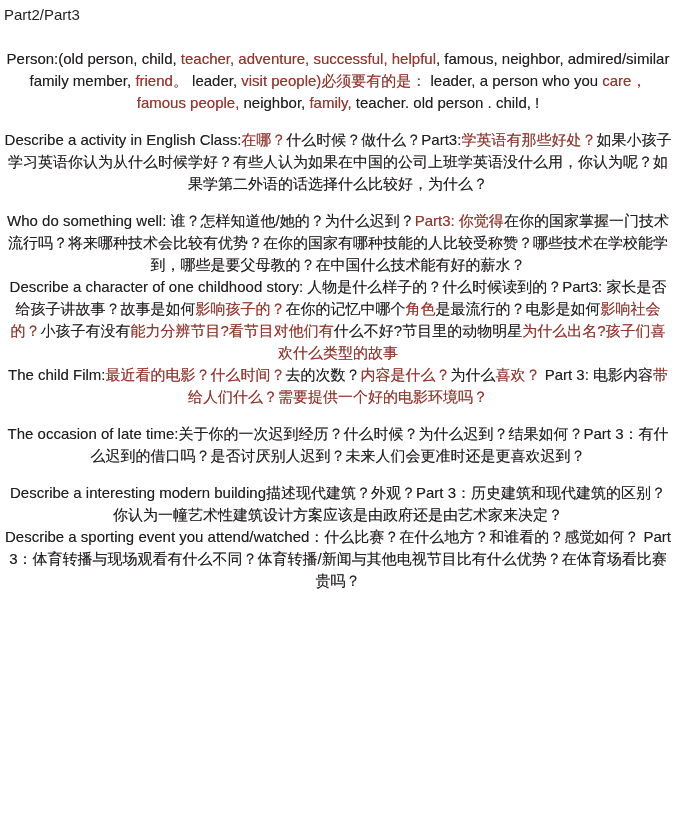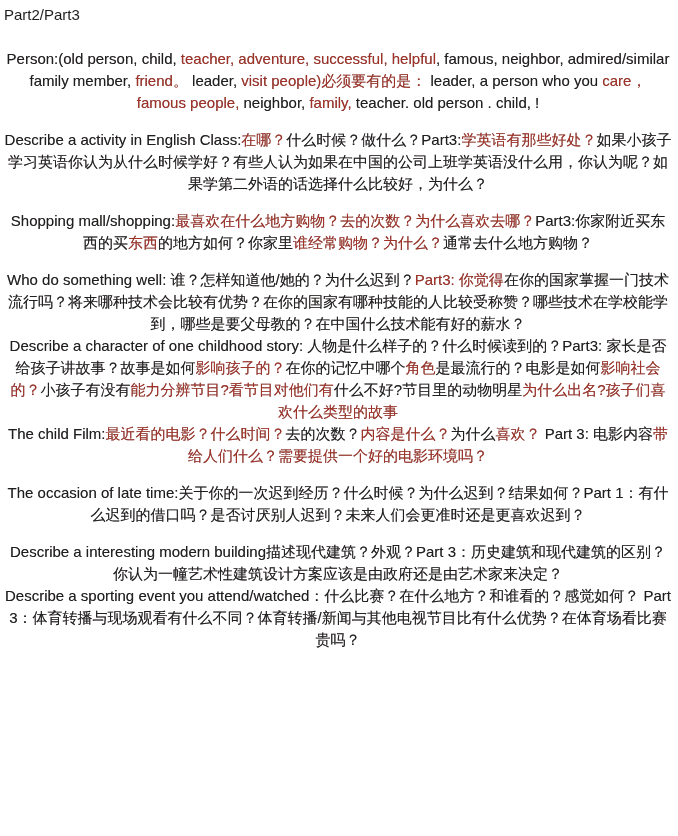--- a/index.html
+++ b/index.html
@@ -59,29 +59,28 @@
   <p class="doc-title">Part2/Part3</p>
 
   <div class="doc-content">
       <div class="section">
         <p class="para"><span class="seg black">Person:(old person, child, </span><span class="seg red">teacher, adventure, successful, helpful</span><span class="seg black">, famous, neighbor, admired/similar family member, </span><span class="seg red">friend。</span><span class="seg black"> leader, </span><span class="seg red">visit people)必须要有的是：</span><span class="seg black"> leader, a person who you </span><span class="seg red">care， famous people, </span><span class="seg black">neighbor, </span><span class="seg red">family, </span><span class="seg black">teacher. old person . child, !</span></p>
       </div>
       <div class="section">
         <p class="para"><span class="seg black">Describe a activity in English Class:</span><span class="seg red">在哪？</span><span class="seg black">什么时候？做什么？Part3:</span><span class="seg red">学英语有那些好处？</span><span class="seg black">如果小孩子学习英语你认为从什么时候学好？有些人认为如果在中国的公司上班学英语没什么用，你认为呢？如果学第二外语的话选择什么比较好，为什么？</span></p>
       </div>
       <div class="section">
-        <p class="para"><span class="seg black">Shopping mall/shopping:</span><span class="seg red">最喜欢在什么地方购物？去的次数？为什么喜欢去哪？</span><span class="seg black">Part3:你家附近买东西的买</span><span class="seg red">东西</span><span class="seg black">的地方如何？你家里</span><span class="seg red">谁经常购物？为什么？</span><span class="seg black">通常去什么地方购物？</span></p>
       </div>
       <div class="section">
         <p class="para"><span class="seg black">Who do something well: 谁？怎样知道他/她的？为什么迟到？</span><span class="seg red">Part3: 你觉得</span><span class="seg black">在你的国家掌握一门技术流行吗？将来哪种技术会比较有优势？在你的国家有哪种技能的人比较受称赞？哪些技术在学校能学到，哪些是要父母教的？在中国什么技术能有好的薪水？</span></p>
         <p class="para"><span class="seg black">Describe a character of one childhood story: 人物是什么样子的？什么时候读到的？Part3: 家长是否给孩子讲故事？故事是如何</span><span class="seg red">影响孩子的？</span><span class="seg black">在你的记忆中哪个</span><span class="seg red">角色</span><span class="seg black">是最流行的？电影是如何</span><span class="seg red">影响社会的？</span><span class="seg black">小孩子有没有</span><span class="seg red">能力分辨节目?看节目对他们有</span><span class="seg black">什么不好?节目里的动物明星</span><span class="seg red">为什么出名?孩子们喜欢什么类型的故事</span></p>
         <p class="para"><span class="seg black">The child Film:</span><span class="seg red">最近看的电影？什么时间？</span><span class="seg black">去的次数？</span><span class="seg red">内容是什么？</span><span class="seg black">为什么</span><span class="seg red">喜欢？</span><span class="seg black"> Part 3: 电影内容</span><span class="seg red">带给人们什么？需要提供一个好的电影环境吗？</span></p>
       </div>
       <div class="section">
-        <p class="para"><span class="seg black">The occasion of late time:关于你的一次迟到经历？什么时候？为什么迟到？结果如何？Part 1：有什么迟到的借口吗？是否讨厌别人迟到？未来人们会更准时还是更喜欢迟到？</span></p>
+        <p class="para"><span class="seg black">The occasion of late time:关于你的一次迟到经历？什么时候？为什么迟到？结果如何？Part 3：有什么迟到的借口吗？是否讨厌别人迟到？未来人们会更准时还是更喜欢迟到？</span></p>
       </div>
       <div class="section">
         <p class="para"><span class="seg black">Describe a interesting modern building描述现代建筑？外观？Part 3：历史建筑和现代建筑的区别？你认为一幢艺术性建筑设计方案应该是由政府还是由艺术家来决定？</span></p>
         <p class="para"><span class="seg black">Describe a sporting event you attend/watched：什么比赛？在什么地方？和谁看的？感觉如何？ Part 3：体育转播与现场观看有什么不同？体育转播/新闻与其他电视节目比有什么优势？在体育场看比赛贵吗？</span></p>
       </div>
     </div>
 
   <div class="watermark">
     
     

